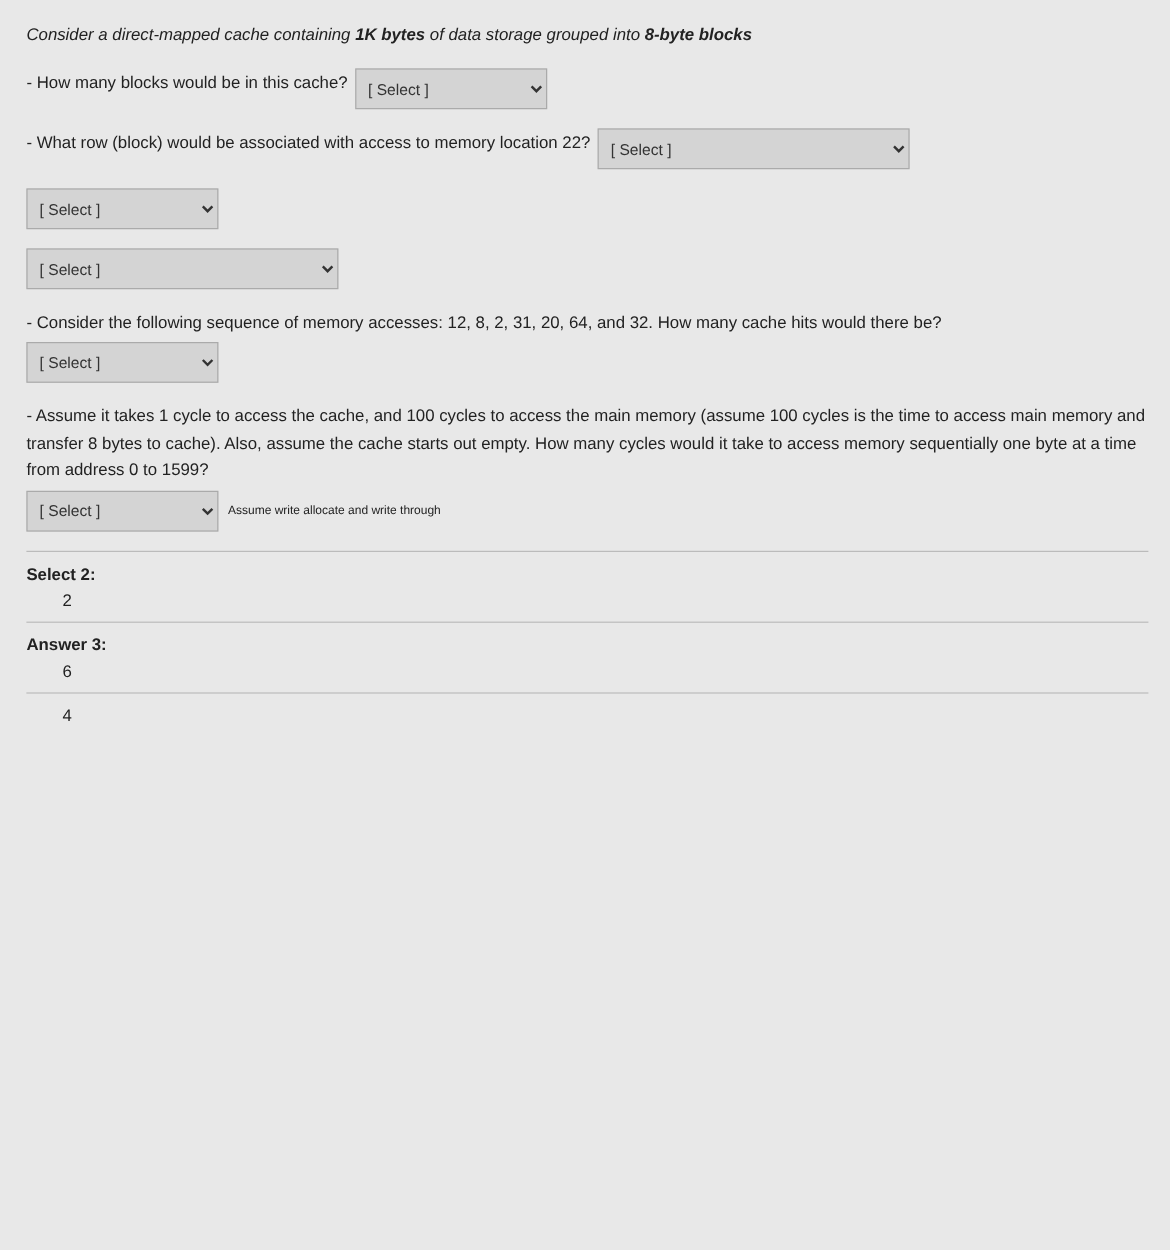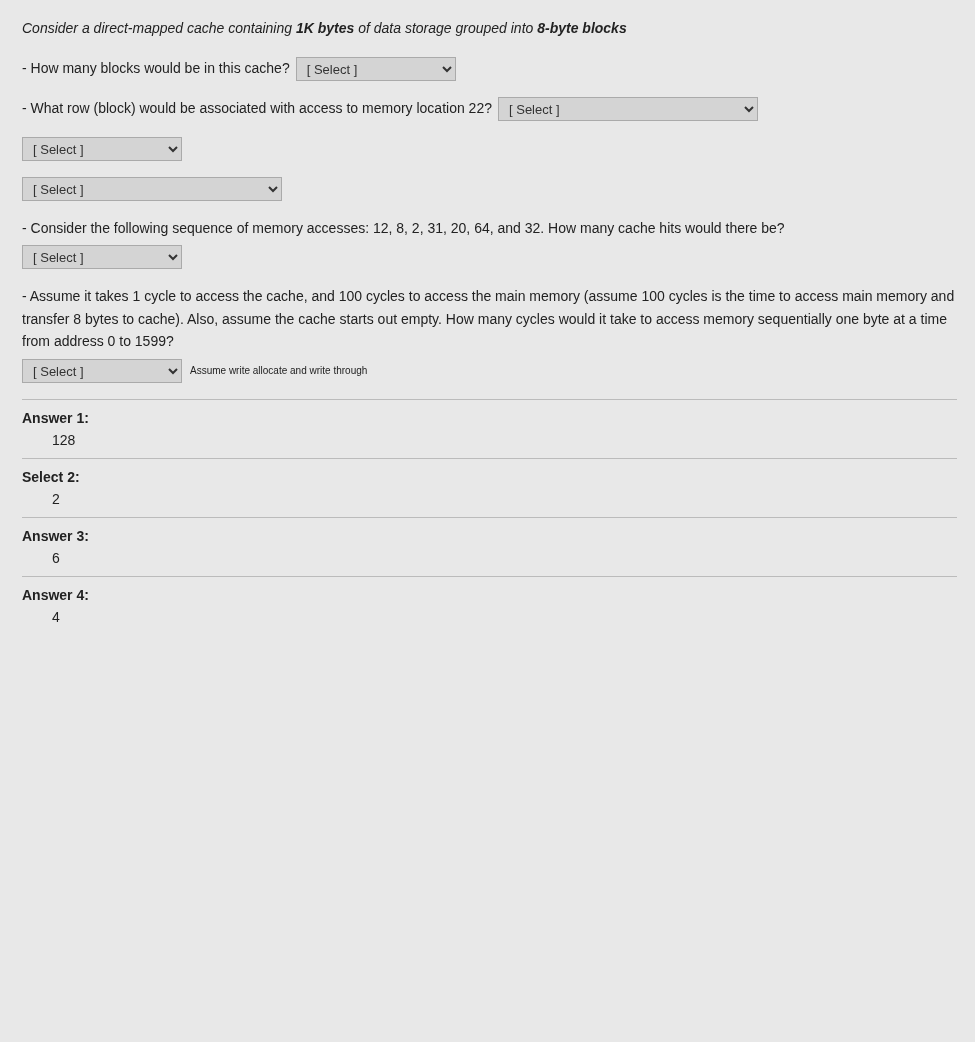--- a/index.html
+++ b/index.html
@@ -59,21 +59,21 @@
     }
 
     select.dropdown {
       background-color: #d4d4d4;
       border: 1px solid #aaa;
       padding: 3px 24px 3px 6px;
       font-size: 13px;
       color: #333;
       appearance: auto;
       -webkit-appearance: auto;
-      height: 24px;
+      height: 34px;
       min-width: 160px;
       cursor: pointer;
     }
 
     select.dropdown-wide {
       min-width: 260px;
     }
 
     .select-row {
       display: flex;
@@ -175,30 +175,25 @@
     <div class="select-row">
       <select class="dropdown">
         <option>[ Select ]</option>
       </select>
       <span class="assume-text">Assume write allocate and write through</span>
     </div>
   </div>
 
   <div class="answers-section">
     <div class="answer-block">
-      <div class="answer-label">Answer 1:</div>
-      <div class="answer-value">128</div>
-    </div>
-    <div class="answer-block">
       <div class="answer-label">Select 2:</div>
       <div class="answer-value">2</div>
     </div>
     <div class="answer-block">
       <div class="answer-label">Answer 3:</div>
       <div class="answer-value">6</div>
     </div>
     <div class="answer-block">
-      <div class="answer-label">Answer 4:</div>
       <div class="answer-value">4</div>
     </div>
   </div>
 
 </div>
 
 </body></html>

